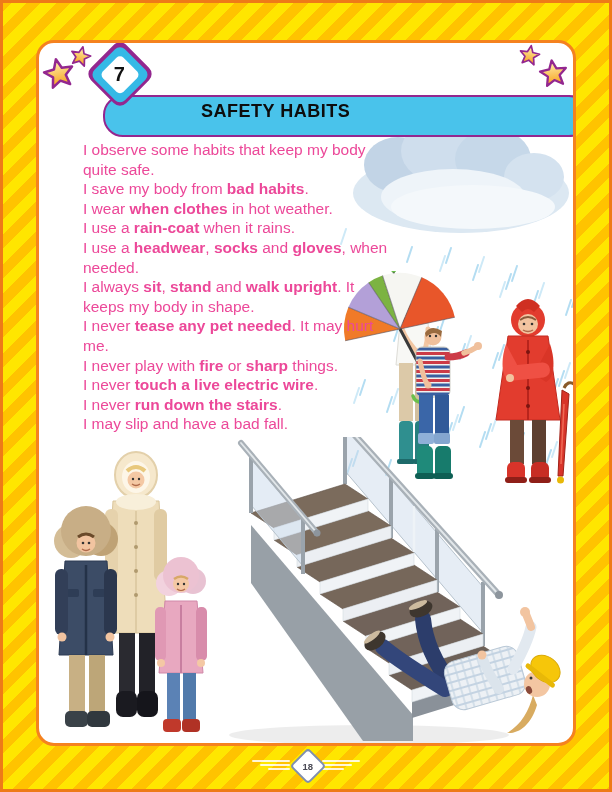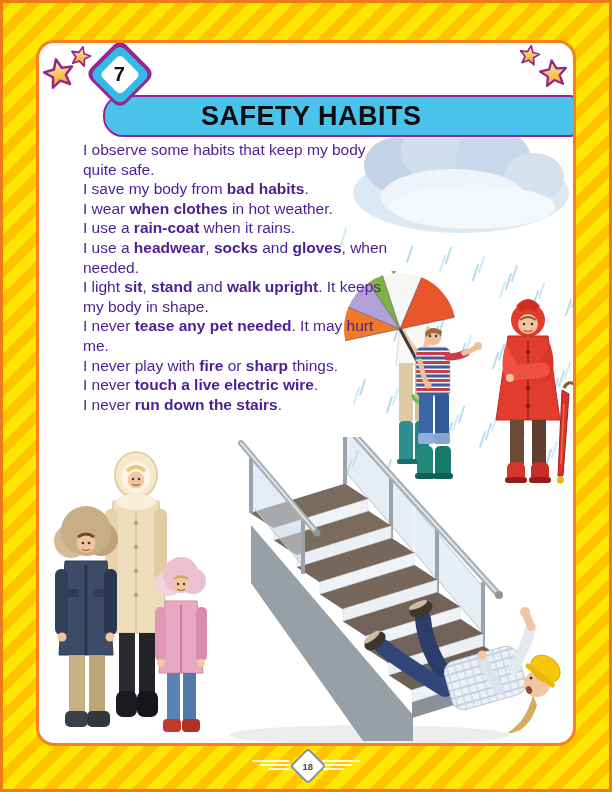--- a/index.html
+++ b/index.html
@@ -14,37 +14,37 @@
     background:#ffffff;border:3px solid #f5821f;border-radius:18px;
     box-sizing:border-box;overflow:hidden;
   }
   
   .banner{
     position:absolute;left:64px;top:52px;width:482px;height:38px;
     background:#49c3eb;border:2.5px solid #93278f;border-radius:20px;
   }
   .title{
     position:absolute;left:162px;top:58px;
-    font-size:27px;font-weight:bold;color:#0d0d0d;letter-spacing:.5px;
+    font-size:18px;font-weight:bold;color:#0d0d0d;letter-spacing:.5px;
   }
   .badge{
     position:absolute;left:92px;top:46px;width:50px;height:50px;
     background:#93278f;border-radius:9px;transform:rotate(45deg);
     display:flex;align-items:center;justify-content:center;
   }
   .badge .b1{width:43px;height:43px;background:#35b9e6;border-radius:7px;
     display:flex;align-items:center;justify-content:center;}
   .badge .b2{width:29px;height:29px;background:#ffffff;border-radius:5px;
     display:flex;align-items:center;justify-content:center;}
   .badge span{transform:rotate(-45deg);font-size:20px;font-weight:bold;color:#111;}
   .star{position:absolute;}
   
   .bodytext{
     position:absolute;left:44px;top:97px;width:306px;
-    font-size:15.5px;line-height:19.6px;color:#4c1d95;
+    font-size:15.5px;line-height:19.6px;color:#ec4899;
   }
   .bodytext b{font-weight:bold;}
   
   .ill{position:absolute;}
   
   .pagebadge{
     position:absolute;left:295px;top:753px;width:22px;height:22px;
     background:#ffffff;border:2px solid #7f8fb0;border-radius:4px;
     transform:rotate(45deg);display:flex;align-items:center;justify-content:center;
     z-index:5;
@@ -402,25 +402,26 @@
         </div>
       </div>
   </div>
 
   <div class="bodytext">
       <div><span>I observe some habits that keep my body quite safe.</span></div>
       <div><span>I save my body from </span><b>bad habits</b><span>.</span></div>
       <div><span>I wear </span><b>when clothes</b><span> in hot weather.</span></div>
       <div><span>I use a </span><b>rain-coat</b><span> when it rains.</span></div>
       <div><span>I use a </span><b>headwear</b><span>, </span><b>socks</b><span> and </span><b>gloves</b><span>, when needed.</span></div>
-      <div><span>I light </span><b>sit</b><span>, </span><b>stand</b><span> and </span><b>walk upright</b><span>. It keeps my body in shape.</span></div>
+      <div><span>I always </span><b>sit</b><span>, </span><b>stand</b><span> and </span><b>walk upright</b><span>. It keeps my body in shape.</span></div>
       <div><span>I never </span><b>tease any pet needed</b><span>. It may hurt me.</span></div>
       <div><span>I never play with </span><b>fire</b><span> or </span><b>sharp</b><span> things.</span></div>
       <div><span>I never </span><b>touch a live electric wire</b><span>.</span></div>
       <div><span>I never </span><b>run down the stairs</b><span>.</span></div>
+      <div><span>I may slip and have a bad fall.</span></div>
     </div>
 </div>
 
 <div class="pagebadge">
   <span>18</span>
 </div>
 <div class="dash" style="left:252px;top:760px;width:38px"></div>
 <div class="dash" style="left:260px;top:764px;width:30px"></div>
 <div class="dash" style="left:268px;top:768px;width:22px"></div>
 <div class="dash" style="left:322px;top:760px;width:38px"></div>

